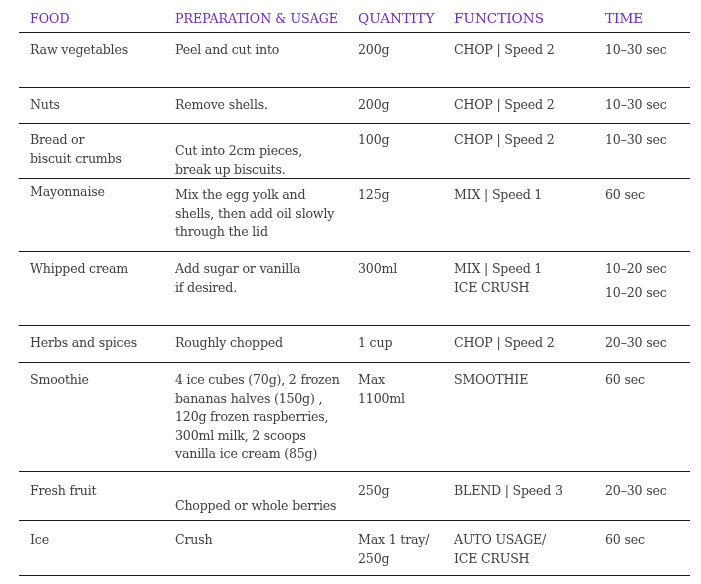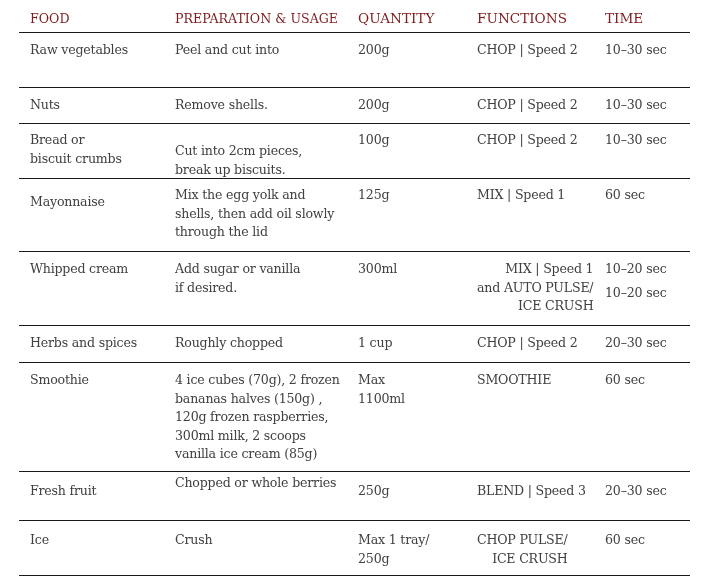--- a/index.html
+++ b/index.html
@@ -11,27 +11,27 @@
   .table {
     position: absolute; left: 19px; top: 0; width: 671px;
   }
   .row { position: relative; border-bottom: 1.5px solid #1a1a1a; box-sizing: border-box; }
   .cell {
     position: absolute; top: 0;
     font-size: 12.6px; line-height: 18.5px; letter-spacing: -0.2px;
     white-space: nowrap; color: #404040;
   }
   .header .cell {
-    font-size: 13.6px; color: #7f1d1d; letter-spacing: 0px; top: 9px;
+    font-size: 13.6px; color: #6d28d9; letter-spacing: 0px; top: 9px;
   }
   .header .cell.small { font-size: 12.6px; top: 10px; }
   .c-food { left: 11px; }
   .c-prep { left: 156px; }
   .c-qty { left: 339px; }
-  .c-func { left: 458px; text-align: right; }
+  .c-func { left: 435px; }
   .c-time { left: 586px; }
   .line { display: block; }
   .time-gap { display: block; height: 5.5px; }
 </style>
 </head>
 <body>
 
 <div class="table">
 
   <div class="row header" style="height:33px">
@@ -92,21 +92,21 @@
     </div>
     <div class="cell c-func" style="top:7px">
       <span class="line">CHOP | Speed 2</span>
     </div>
     <div class="cell c-time" style="top:7px">
       <span class="line">10–30 sec</span>
     </div>
   </div>
 
   <div class="row" style="height:73px">
-    <div class="cell c-food" style="top:14px">
+    <div class="cell c-food" style="top:4px">
       <span class="line">Mayonnaise</span>
     </div>
     <div class="cell c-prep" style="top:7px">
       <span class="line">Mix the egg yolk and</span>
       <span class="line">shells, then add oil slowly</span>
       <span class="line">through the lid</span>
     </div>
     <div class="cell c-qty" style="top:7px">
       <span class="line">125g</span>
     </div>
@@ -124,21 +124,20 @@
     </div>
     <div class="cell c-prep" style="top:8px">
       <span class="line">Add sugar or vanilla</span>
       <span class="line">if desired.</span>
     </div>
     <div class="cell c-qty" style="top:8px">
       <span class="line">300ml</span>
     </div>
     <div class="cell c-func" style="top:8px">
       <span class="line">MIX | Speed 1</span>
-      <span class="line">and AUTO PULSE/</span>
       <span class="line">ICE CRUSH</span>
     </div>
     <div class="cell c-time" style="top:8px">
       <span class="line">10–20 sec</span>
       <span class="time-gap"></span>
       <span class="line">10–20 sec</span>
     </div>
   </div>
 
   <div class="row" style="height:37px">
@@ -179,21 +178,21 @@
     </div>
     <div class="cell c-time" style="top:8px">
       <span class="line">60 sec</span>
     </div>
   </div>
 
   <div class="row" style="height:49px">
     <div class="cell c-food" style="top:10px">
       <span class="line">Fresh fruit</span>
     </div>
-    <div class="cell c-prep" style="top:2px">
+    <div class="cell c-prep" style="top:25px">
       <span class="line">Chopped or whole berries</span>
     </div>
     <div class="cell c-qty" style="top:10px">
       <span class="line">250g</span>
     </div>
     <div class="cell c-func" style="top:10px">
       <span class="line">BLEND | Speed 3</span>
     </div>
     <div class="cell c-time" style="top:10px">
       <span class="line">20–30 sec</span>
@@ -205,21 +204,21 @@
       <span class="line">Ice</span>
     </div>
     <div class="cell c-prep" style="top:10px">
       <span class="line">Crush</span>
     </div>
     <div class="cell c-qty" style="top:10px">
       <span class="line">Max 1 tray/</span>
       <span class="line">250g</span>
     </div>
     <div class="cell c-func" style="top:10px">
-      <span class="line">CHOP PULSE/</span>
+      <span class="line">AUTO USAGE/</span>
       <span class="line">ICE CRUSH</span>
     </div>
     <div class="cell c-time" style="top:10px">
       <span class="line">60 sec</span>
     </div>
   </div>
 
 </div>
 
 </body></html>

